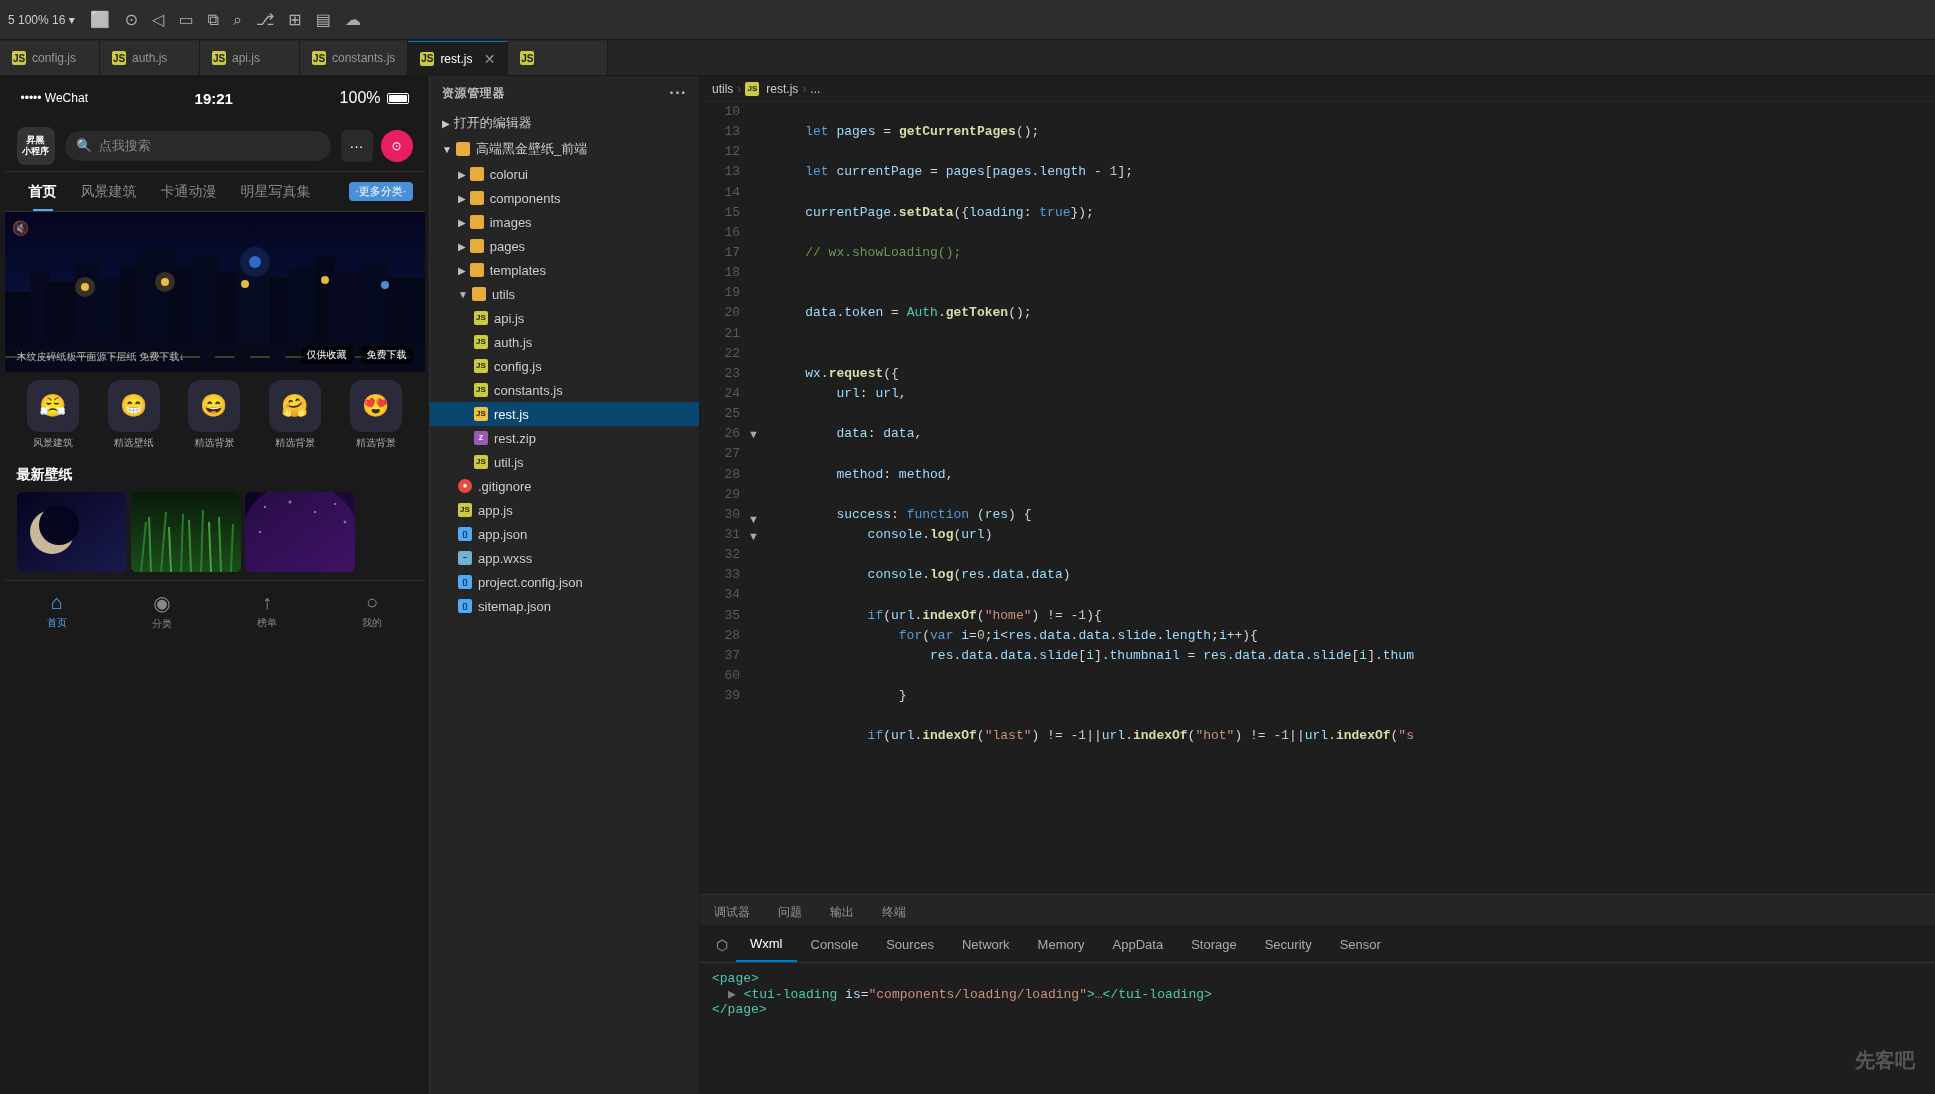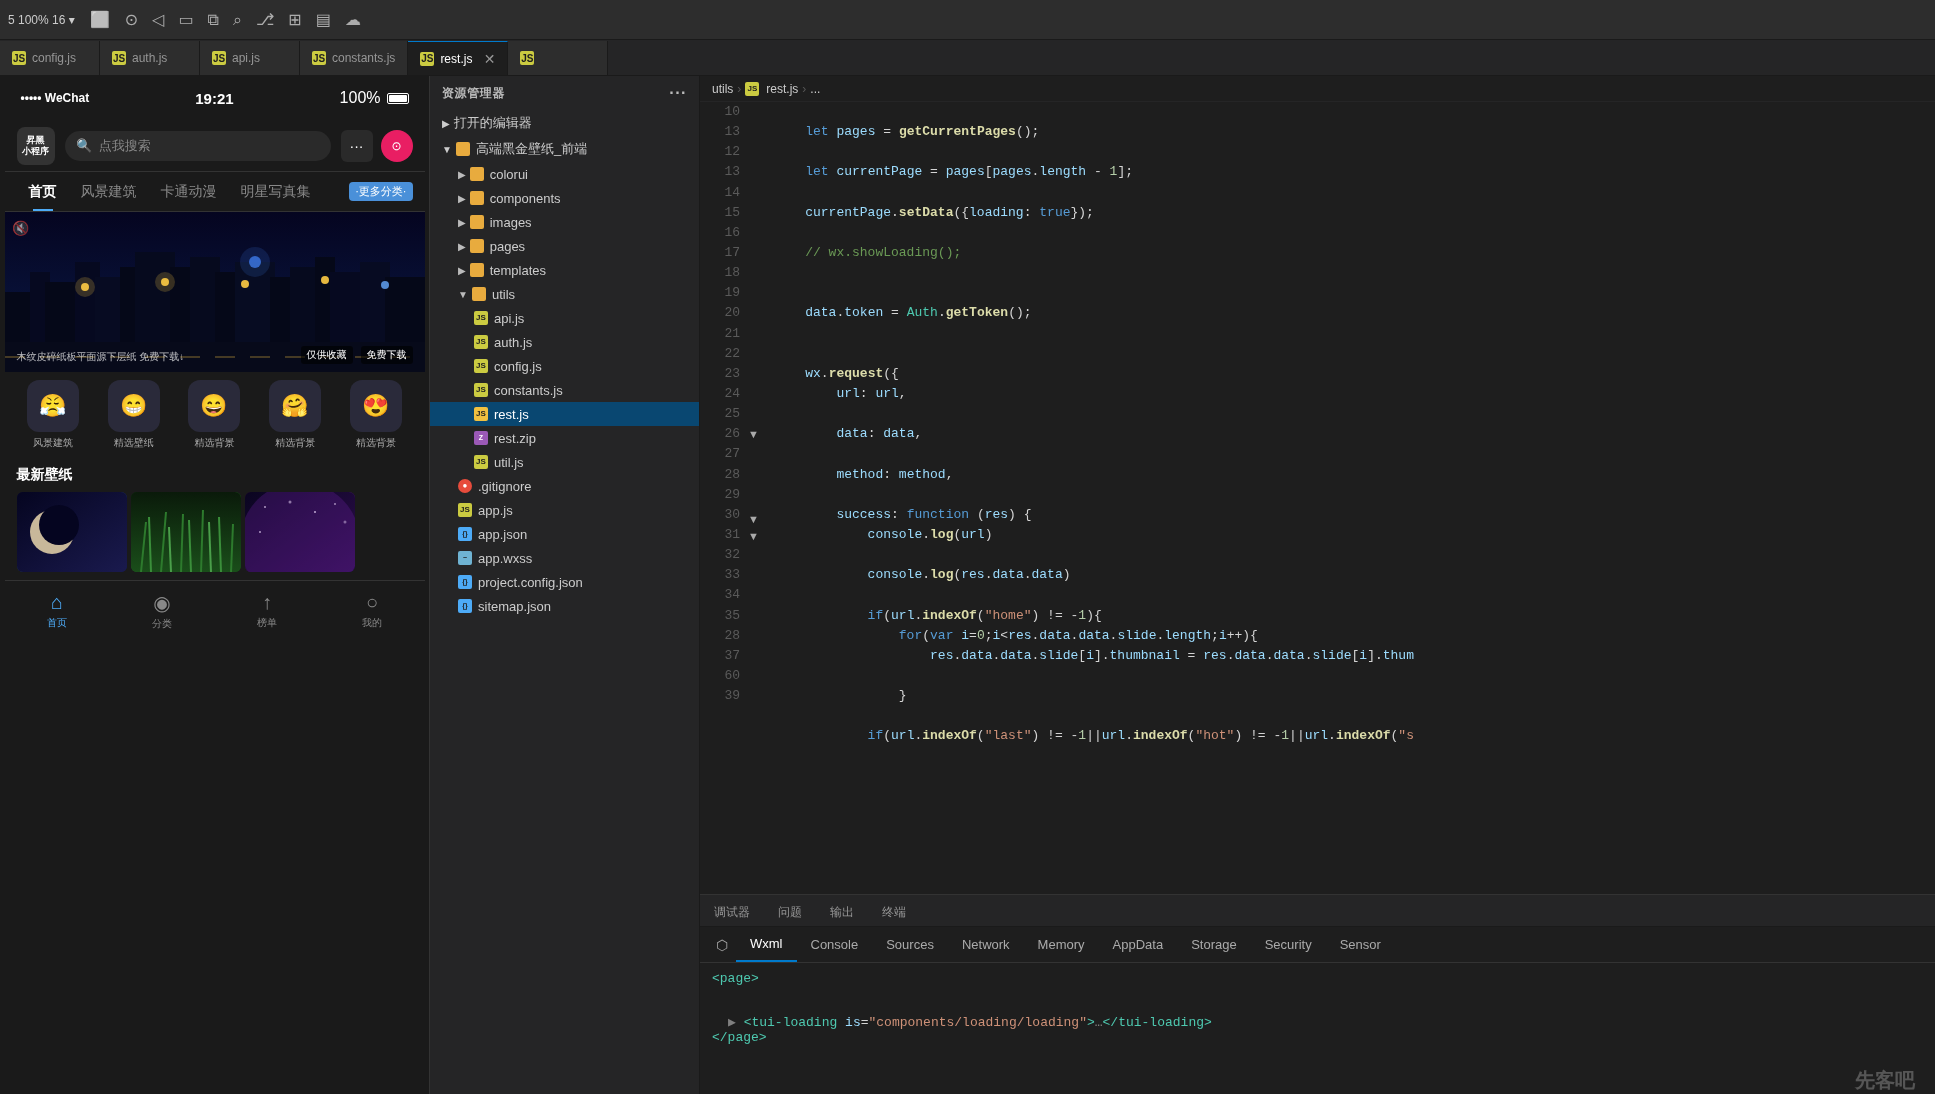--- a/index.html
+++ b/index.html
@@ -123,21 +123,21 @@
     .wechat-statusbar {
       background: #1a1a1a;
       height: 44px;
       display: flex;
       align-items: center;
       justify-content: space-between;
       padding: 0 16px;
       color: #fff;
       font-size: 13px;
     }
-    .status-left { display: flex; align-items: center; gap: 3px; font-weight: bold; }
+    .status-left { display: flex; align-items: center; gap: 3px; }
     .status-time { font-size: 15px; font-weight: 600; text-align: center; }
     .status-right { display: flex; align-items: center; gap: 6px; font-size: 16px; }
     .battery-bar { 
       width: 22px; height: 11px; border: 1.5px solid #fff; border-radius: 2px; 
       position: relative; display: flex; align-items: center; padding: 1px;
     }
     .battery-fill { width: 100%; height: 100%; background: #fff; border-radius: 1px; }
 
     
     .wechat-appbar {
@@ -592,21 +592,21 @@
       overflow: hidden;
     }
     .xml-tag { color: #4ec9b0; }
     .xml-attr { color: #9cdcfe; }
     .xml-val { color: #ce9178; }
     .xml-arrow { color: #808080; cursor: pointer; }
 
     
     .watermark {
       position: fixed;
-      bottom: 0;
+      bottom: 20px;
       right: 20px;
       color: rgba(255,255,255,0.25);
       font-size: 20px;
       font-weight: bold;
       pointer-events: none;
       margin-left: 48px;
     }
   </style>
 </head>
 <body>
@@ -1104,21 +1104,21 @@
         <div class="devtools-tab">Network</div>
         <div class="devtools-tab">Memory</div>
         <div class="devtools-tab">AppData</div>
         <div class="devtools-tab">Storage</div>
         <div class="devtools-tab">Security</div>
         <div class="devtools-tab">Sensor</div>
       </div>
 
       <div class="devtools-content">
         <div><span class="xml-tag">&lt;page&gt;</span></div>
-        <div style="padding-left:16px;cursor:pointer;margin-top:28px;"><span class="xml-arrow">▶</span> <span class="xml-tag">&lt;tui-loading</span> <span class="xml-attr">is</span><span style="color:#d4d4d4;">=</span><span class="xml-val">"components/loading/loading"</span><span class="xml-tag">&gt;</span><span style="color:#888;">…</span><span class="xml-tag">&lt;/tui-loading&gt;</span></div>
+        <div style="padding-left:16px;cursor:pointer;"><span class="xml-arrow">▶</span> <span class="xml-tag">&lt;tui-loading</span> <span class="xml-attr">is</span><span style="color:#d4d4d4;">=</span><span class="xml-val">"components/loading/loading"</span><span class="xml-tag">&gt;</span><span style="color:#888;">…</span><span class="xml-tag">&lt;/tui-loading&gt;</span></div>
         <div><span class="xml-tag">&lt;/page&gt;</span></div>
       </div>
     </div>
   </div>
 
 </div>
 
 <div class="watermark">先客吧</div>
 
 </body></html>

